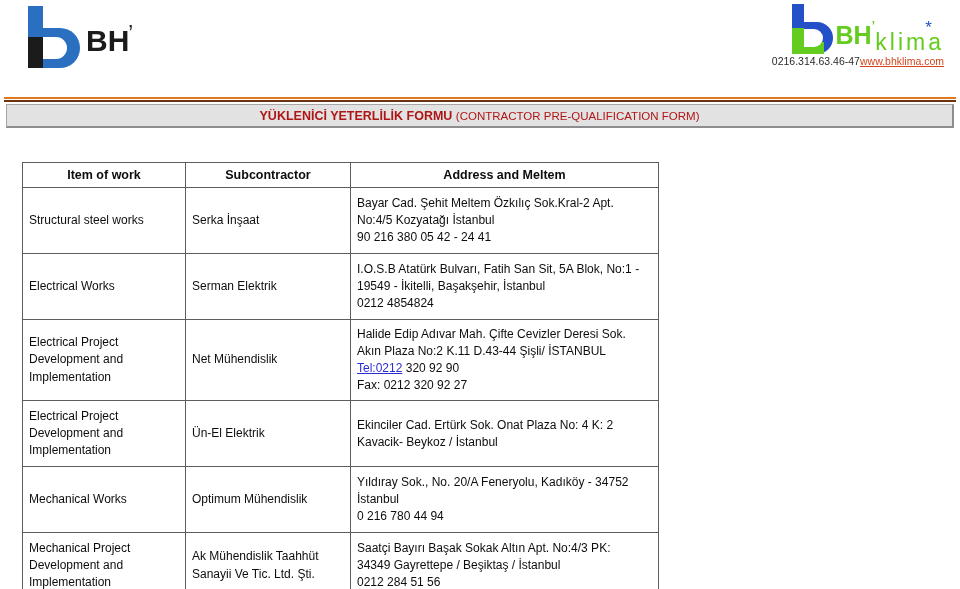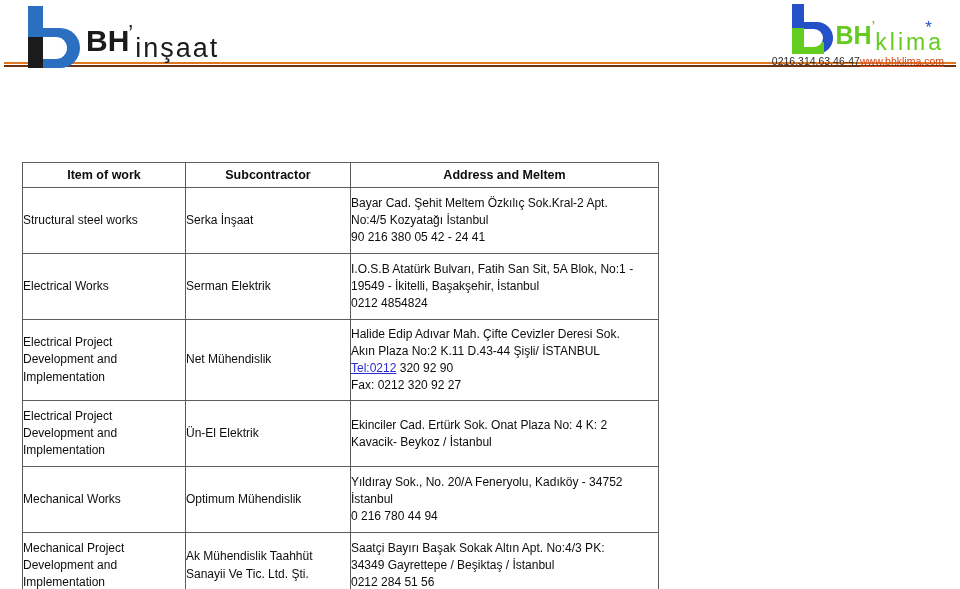--- a/index.html
+++ b/index.html
@@ -6,21 +6,21 @@
   html, body {
     margin: 0; padding: 0;
     width: 960px; height: 589px;
     background: #ffffff;
     font-family: "Liberation Sans", sans-serif;
     overflow: hidden;
   }
   .page { position: relative; width: 960px; height: 589px; background:#fff; }
 
   
-  .header { position: relative; height: 62px; }
+  .header { position: relative; height: 97px; }
 
   .logo-left { position: absolute; left: 22px; top: 6px; display: flex; align-items: flex-end; }
   .bh-mark { position: relative; width: 62px; height: 62px; }
   .bh-mark .stem {
     position: absolute; left: 6px; top: 0; width: 15px; height: 60px;
     background: #2a6fc0;
   }
   .bh-mark .bowl-outer {
     position: absolute; left: 6px; top: 22px; width: 52px; height: 40px;
     border-radius: 0 20px 20px 0;
@@ -98,21 +98,21 @@
     border-collapse: collapse; width: 636px; table-layout: fixed;
     border-top: 1px solid #5d5d5d;
   }
   table.ptable col.c1 { width: 163px; }
   table.ptable col.c2 { width: 165px; }
   table.ptable col.c3 { width: 308px; }
 
   table.ptable th, table.ptable td {
     border-bottom: 1px solid #5d5d5d;
     border-right: 1px solid #5d5d5d;
-    padding: 6px 0;
+    padding: 6px 6px;
     vertical-align: middle;
     color: #0d0d0d;
   }
   table.ptable th:first-child, table.ptable td:first-child { border-left: 1px solid #5d5d5d; }
 
   table.ptable th {
     font-size: 12.5px; font-weight: bold; text-align: center; padding: 5px 11px;
   }
   td.item, td.sub { text-align: left; font-size: 12px; line-height: 1.45; }
   td.addr { text-align: left; font-size: 12px; line-height: 1.42; padding-left: 9px; }
@@ -130,21 +130,20 @@
 
     <div class="logo-left">
       <div class="bh-mark">
         <div class="stem"></div>
         <div class="bowl-outer"></div>
         <div class="foot"></div>
         <div class="bowl-inner"></div>
       </div>
       <div class="word-bh">BH</div>
       <div class="tick">’</div>
-      <div class="word-insaat">inşaat</div>
     </div>
 
     <div class="logo-right">
       <div class="klima-row">
         <div class="klima-mark">
           <div class="k-stem"></div>
           <div class="k-bowl"></div>
           <div class="k-green"></div>
           <div class="k-green2"></div>
           <div class="k-bowl-inner"></div>
@@ -158,20 +157,25 @@
       </div>
       <div class="klima-contact">
         <span>0216.314.63.46-47</span>
         <span class="site">www.bhklima.com</span>
       </div>
     </div>
   </div>
 
   <div class="rule-orange"></div>
   <div class="rule-dark"></div>
+  <div class="banner">
+    <div class="banner-title">
+      <span class="tr">YÜKLENİCİ YETERLİLİK FORMU </span><span class="en">(CONTRACTOR PRE-QUALIFICATION FORM)</span>
+    </div>
+  </div>
 
   <div class="table-wrap">
     <table class="ptable">
       <colgroup>
           <col class="c1">
           <col class="c2">
           <col class="c3">
         </colgroup>
       <thead>
         <tr>

